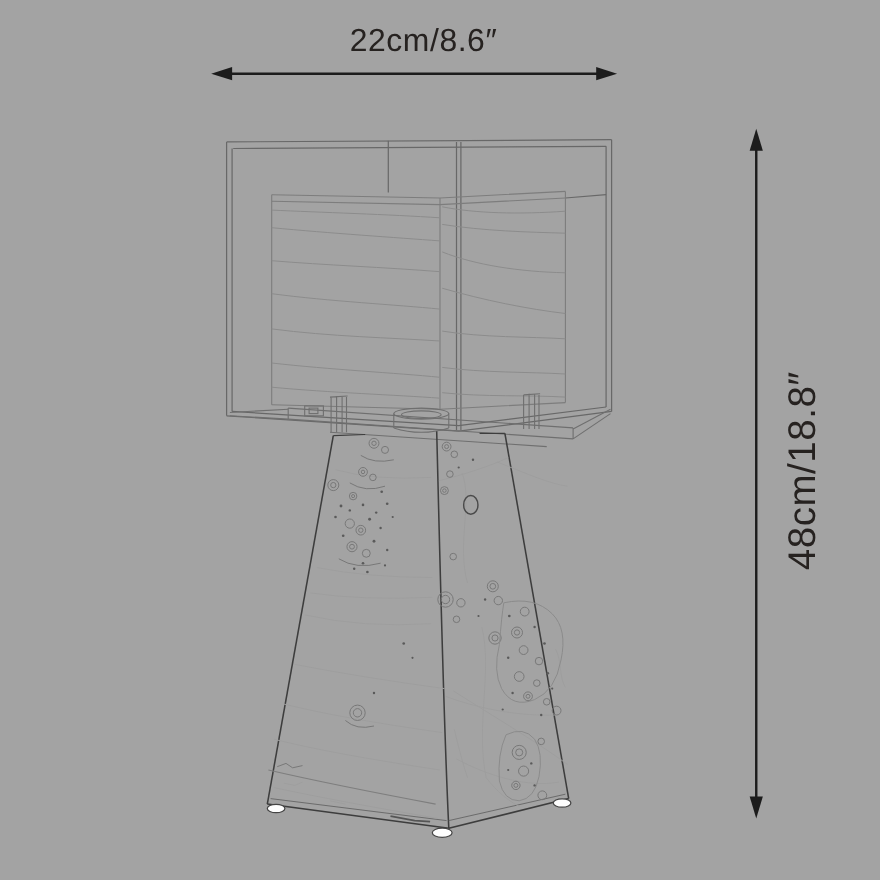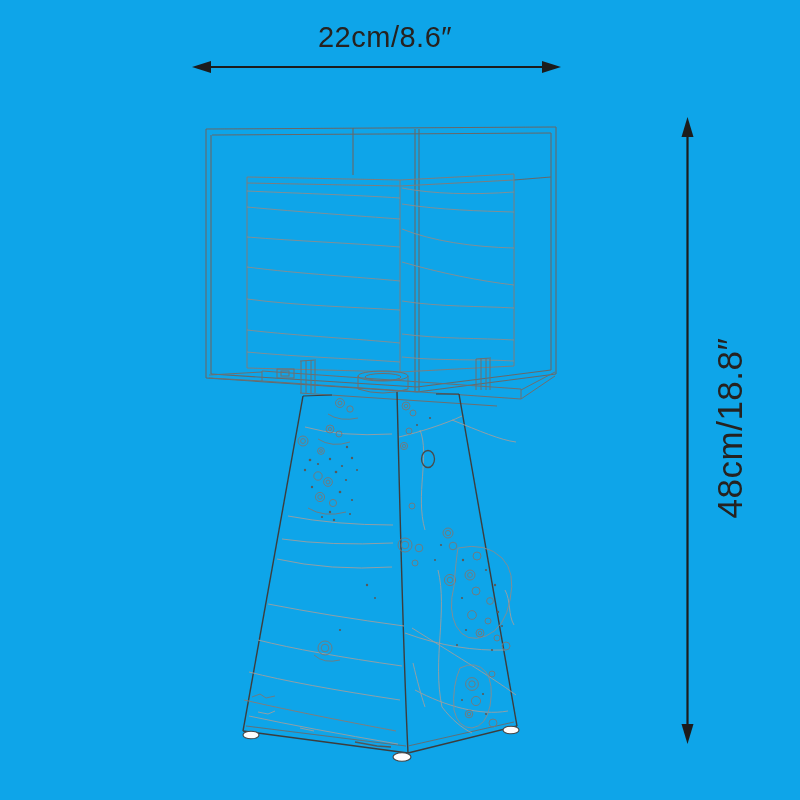--- a/index.html
+++ b/index.html
@@ -1,17 +1,17 @@
 <!DOCTYPE html>
 <html><head>
 <meta charset="utf-8">
 <style>
   html,body{margin:0;padding:0;background:#fff;}
   .canvas{
-    position:relative;width:800px;height:800px;background:#0ea5e9;overflow:hidden;
+    position:relative;width:800px;height:800px;background:#a3a3a3;overflow:hidden;
     font-family:"Liberation Sans","DejaVu Sans",sans-serif;
   }
   .dim-label{
     position:absolute;color:#262220;white-space:nowrap;
     -webkit-user-select:none;user-select:none;
   }
   .dim-label.width{
     left:230px;top:21px;width:310px;text-align:center;
     font-size:29px;letter-spacing:0.5px;
   }

